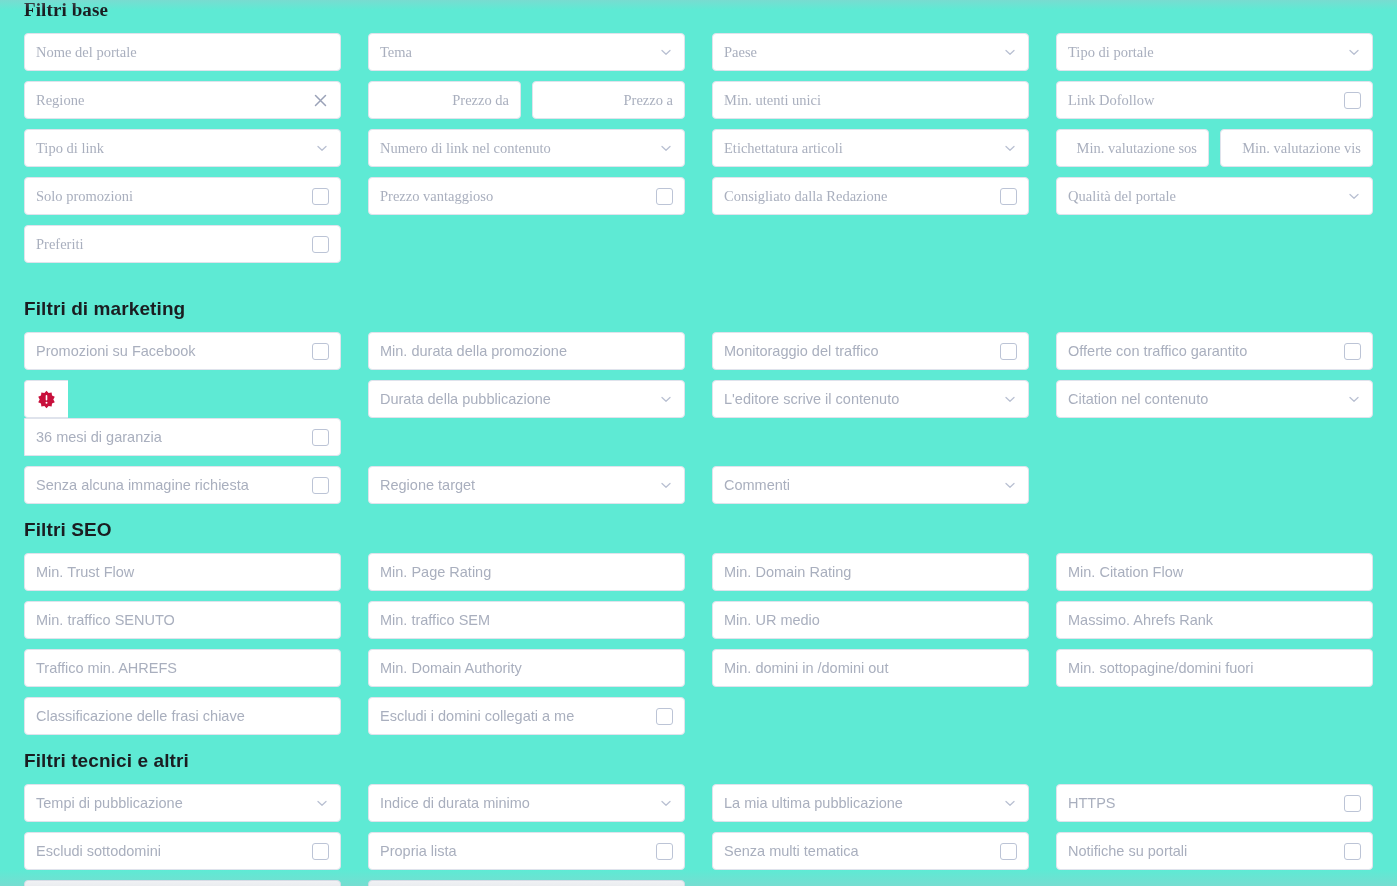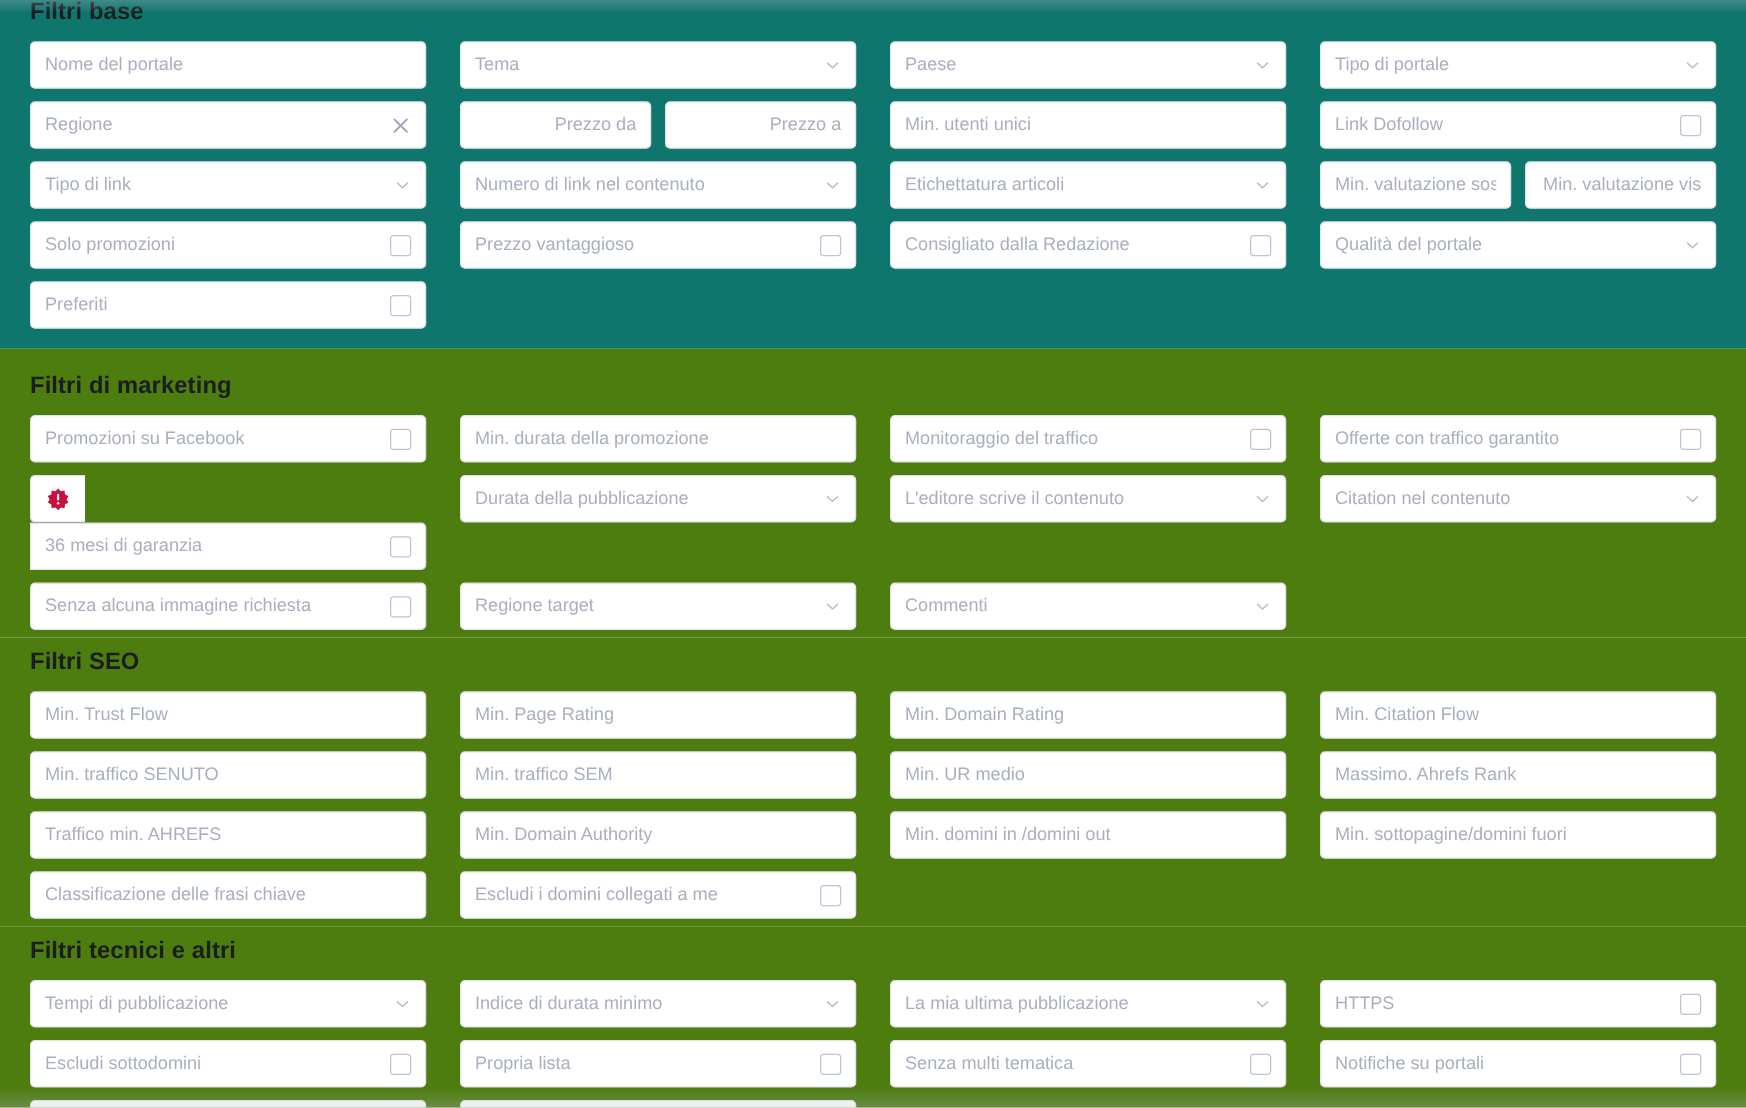--- a/index.html
+++ b/index.html
@@ -39,22 +39,22 @@
     bottom: 0; left: 0; right: 0;
     height: 16px;
     background: linear-gradient(to top, rgba(180,188,200,.28), rgba(180,188,200,0));
     pointer-events: none;
     z-index: 5;
   }
 
   .section {
     padding: 0 24px;
   }
-  .section.white { background: #0f766e; }
-  .section.grey  { background: #4d7c0f; }
+  .section.white { background: #5eead4; font-family: Liberation Serif, serif; }
+  .section.grey  { background: #5eead4; }
 
   .section-title {
     font-size: 19px;
     font-weight: 700;
     color: #1a1d21;
     letter-spacing: .1px;
     line-height: 1;
   }
 
   

